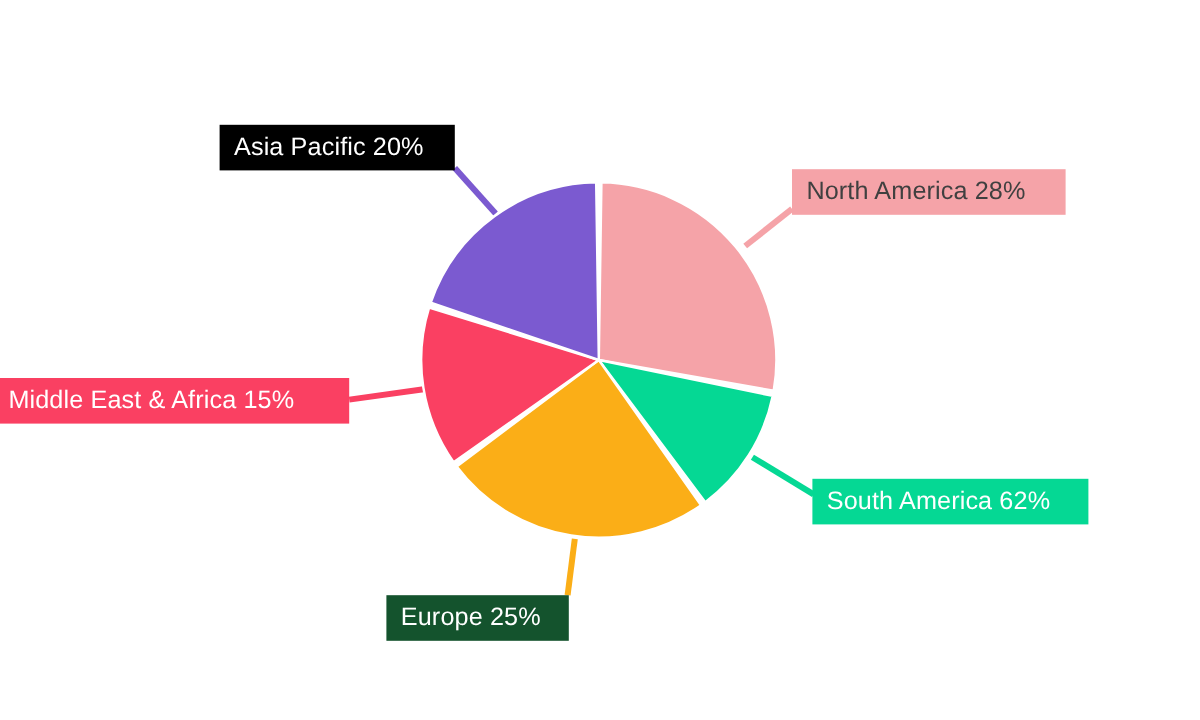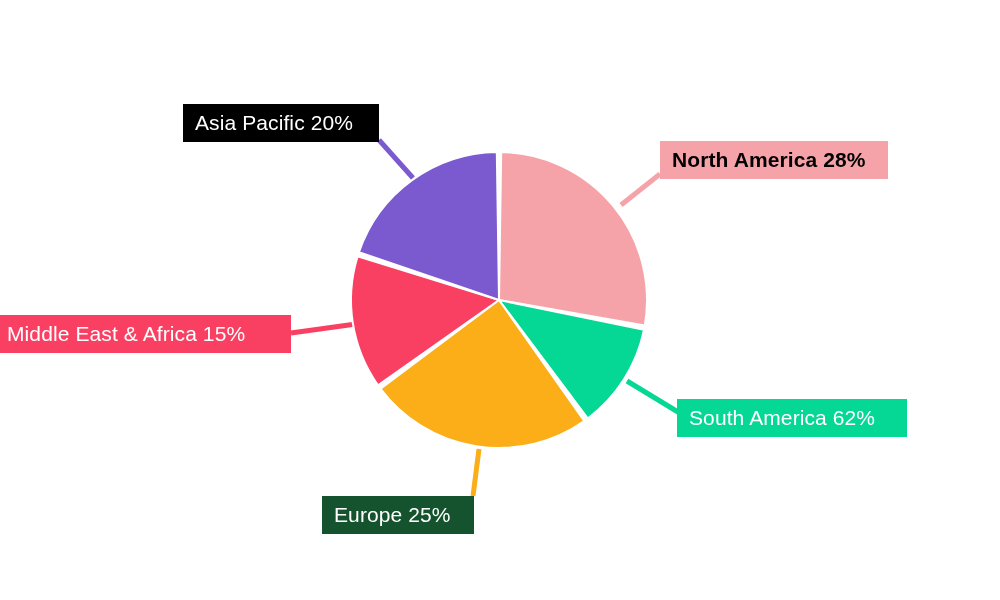--- a/index.html
+++ b/index.html
@@ -59,21 +59,21 @@
     <g id="pie-slices">
         <path d="M 499.00 300.00 L 501.20 152.02 A 148 148 0 0 1 644.77 325.57 Z" fill="#f5a3a8" stroke="#ffffff" stroke-width="2" stroke-linejoin="round"></path>
         <path d="M 499.00 300.00 L 643.95 329.89 A 148 148 0 0 1 587.76 418.43 Z" fill="#05d894" stroke="#ffffff" stroke-width="2" stroke-linejoin="round"></path>
         <path d="M 499.00 300.00 L 584.21 421.01 A 148 148 0 0 1 380.57 388.76 Z" fill="#fbae17" stroke="#ffffff" stroke-width="2" stroke-linejoin="round"></path>
         <path d="M 499.00 300.00 L 377.99 385.21 A 148 148 0 0 1 357.58 256.36 Z" fill="#fa4062" stroke="#ffffff" stroke-width="2" stroke-linejoin="round"></path>
         <path d="M 499.00 300.00 L 358.94 252.18 A 148 148 0 0 1 496.80 152.02 Z" fill="#7b5ad0" stroke="#ffffff" stroke-width="2" stroke-linejoin="round"></path>
       </g>
   </svg>
 
   <div id="label-layer">
-      <div class="pie-label" style="left: 660px; top: 141px; min-width: 228px; height: 38px; background: rgb(245, 163, 168); color: #000000; font-weight: bold;">
+      <div class="pie-label" style="left: 660px; top: 141px; min-width: 228px; height: 38px; background: rgb(245, 163, 168); color: #404040;">
         <span>North America 28%</span>
       </div>
       <div class="pie-label" style="left: 677px; top: 399px; min-width: 230px; height: 38px; background: rgb(5, 216, 148); color: rgb(255, 255, 255);">
         <span>South America 62%</span>
       </div>
       <div class="pie-label" style="left: 322px; top: 496px; min-width: 152px; height: 38px; background: #14532d; color: rgb(255, 255, 255);">
         <span>Europe 25%</span>
       </div>
       <div class="pie-label" style="left: -5px; top: 315px; min-width: 296px; height: 38px; background: rgb(250, 64, 98); color: rgb(255, 255, 255);">
         <span>Middle East &amp; Africa 15%</span>

